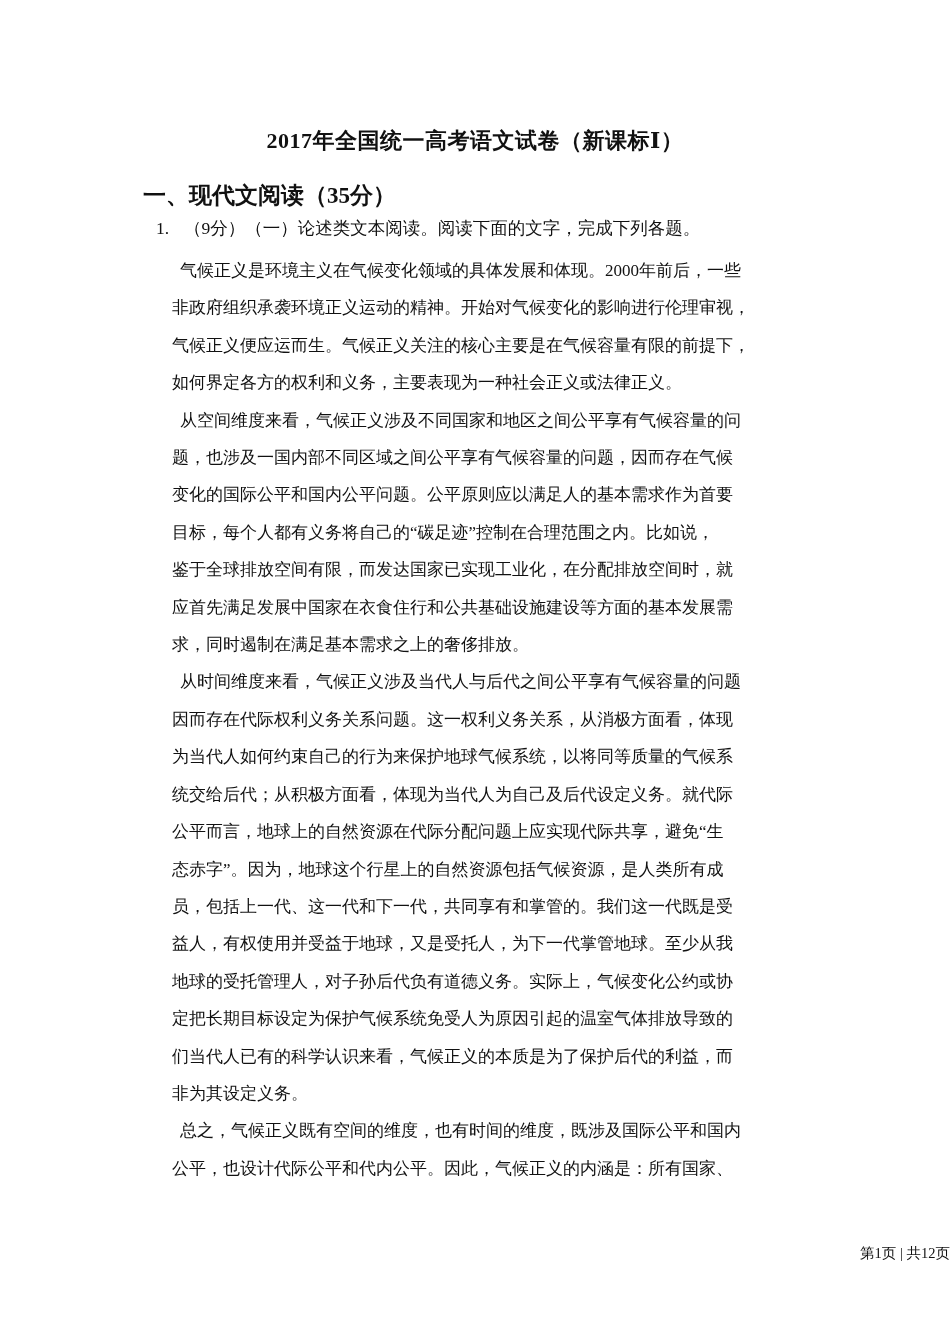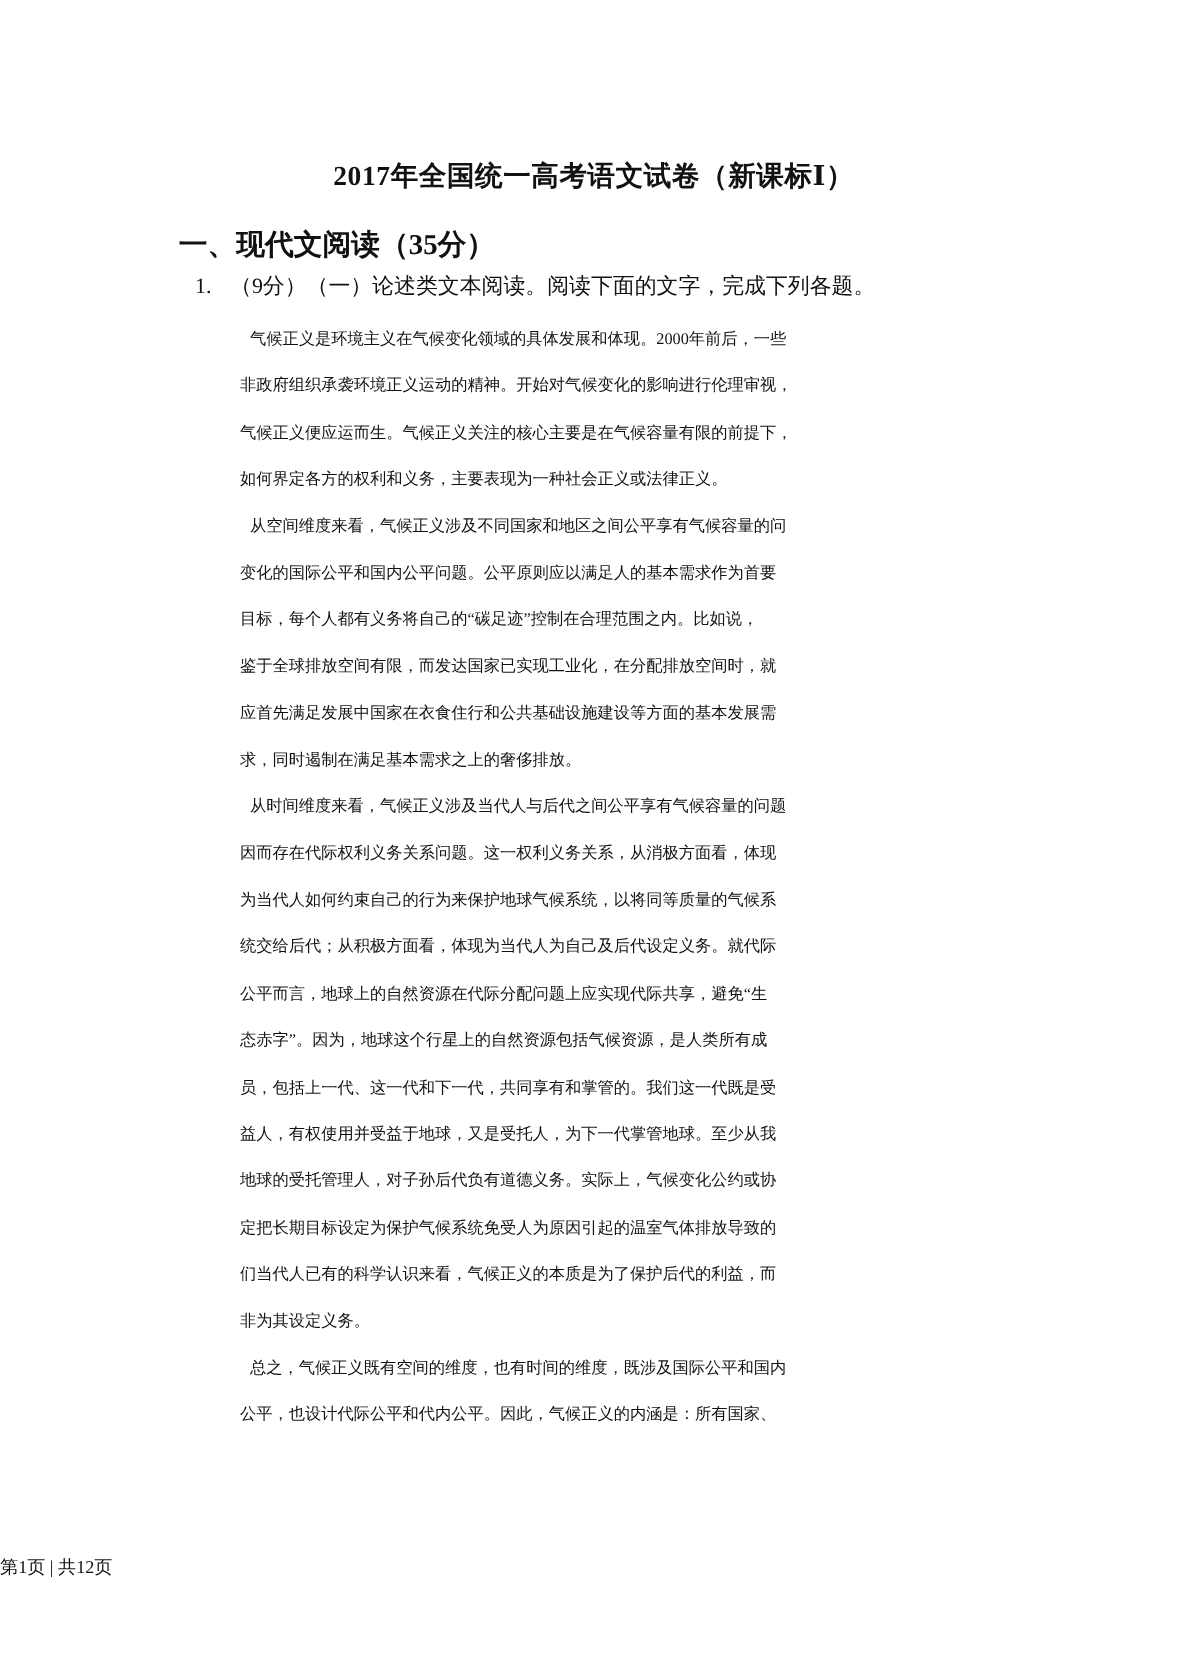--- a/index.html
+++ b/index.html
@@ -4,26 +4,26 @@
 <style>
   html, body { margin: 0; padding: 0; background: #ffffff; }
   body { width: 950px; height: 1344px; position: relative; overflow: hidden;
          font-family: "Liberation Serif", "DejaVu Serif", serif; color: #111; }
   .page { position: absolute; left: 0; top: 0; width: 950px; height: 1319px; }
   .title { position: absolute; top: 126px; left: 0; width: 950px; text-align: center;
            font-size: 22px; font-weight: bold; letter-spacing: 0.5px; }
   .section { position: absolute; top: 180px; left: 143px; font-size: 23px; font-weight: bold; }
   .question { position: absolute; top: 216px; left: 144px; font-size: 17.5px; margin-left: 12px; }
   .question .num { display: inline-block; width: 28px; }
-  .body { position: absolute; left: 184px; top: 252px; width: 650px; font-size: 13px;
+  .body { position: absolute; left: 164px; top: 252px; width: 650px; font-size: 17px;
           line-height: 37.4px; }
   .para { margin: 0; text-indent: 8px; text-align: justify; }
   .para span.line { display: block; white-space: nowrap; }
   .para span.line.first { padding-left: 8px; }
-  .footer { position: absolute; top: 1244px; left: 0; width: 950px; text-align: left;
+  .footer { position: absolute; top: 1244px; left: 0; width: 950px; text-align: right;
             font-size: 14.5px; }
 </style>
 </head>
 <body>
 
 <div class="page">
   <div class="title">2017年全国统一高考语文试卷（新课标Ⅰ）</div>
   <div class="section">一、现代文阅读（35分）</div>
   <div class="question">
     <span class="num">1.</span><span>（9分）（一）论述类文本阅读。阅读下面的文字，完成下列各题。</span>
@@ -31,20 +31,21 @@
 
   <div class="body">
     <div class="para">
       <span class="line first">气候正义是环境主义在气候变化领域的具体发展和体现。2000年前后，一些</span>
       <span class="line">非政府组织承袭环境正义运动的精神。开始对气候变化的影响进行伦理审视，</span>
       <span class="line">气候正义便应运而生。气候正义关注的核心主要是在气候容量有限的前提下，</span>
       <span class="line">如何界定各方的权利和义务，主要表现为一种社会正义或法律正义。</span>
     </div>
     <div class="para">
       <span class="line first">从空间维度来看，气候正义涉及不同国家和地区之间公平享有气候容量的问</span>
+      <span class="line">题，也涉及一国内部不同区域之间公平享有气候容量的问题，因而存在气候</span>
       <span class="line">变化的国际公平和国内公平问题。公平原则应以满足人的基本需求作为首要</span>
       <span class="line">目标，每个人都有义务将自己的“碳足迹”控制在合理范围之内。比如说，</span>
       <span class="line">鉴于全球排放空间有限，而发达国家已实现工业化，在分配排放空间时，就</span>
       <span class="line">应首先满足发展中国家在衣食住行和公共基础设施建设等方面的基本发展需</span>
       <span class="line">求，同时遏制在满足基本需求之上的奢侈排放。</span>
     </div>
     <div class="para">
       <span class="line first">从时间维度来看，气候正义涉及当代人与后代之间公平享有气候容量的问题</span>
       <span class="line">因而存在代际权利义务关系问题。这一权利义务关系，从消极方面看，体现</span>
       <span class="line">为当代人如何约束自己的行为来保护地球气候系统，以将同等质量的气候系</span>

